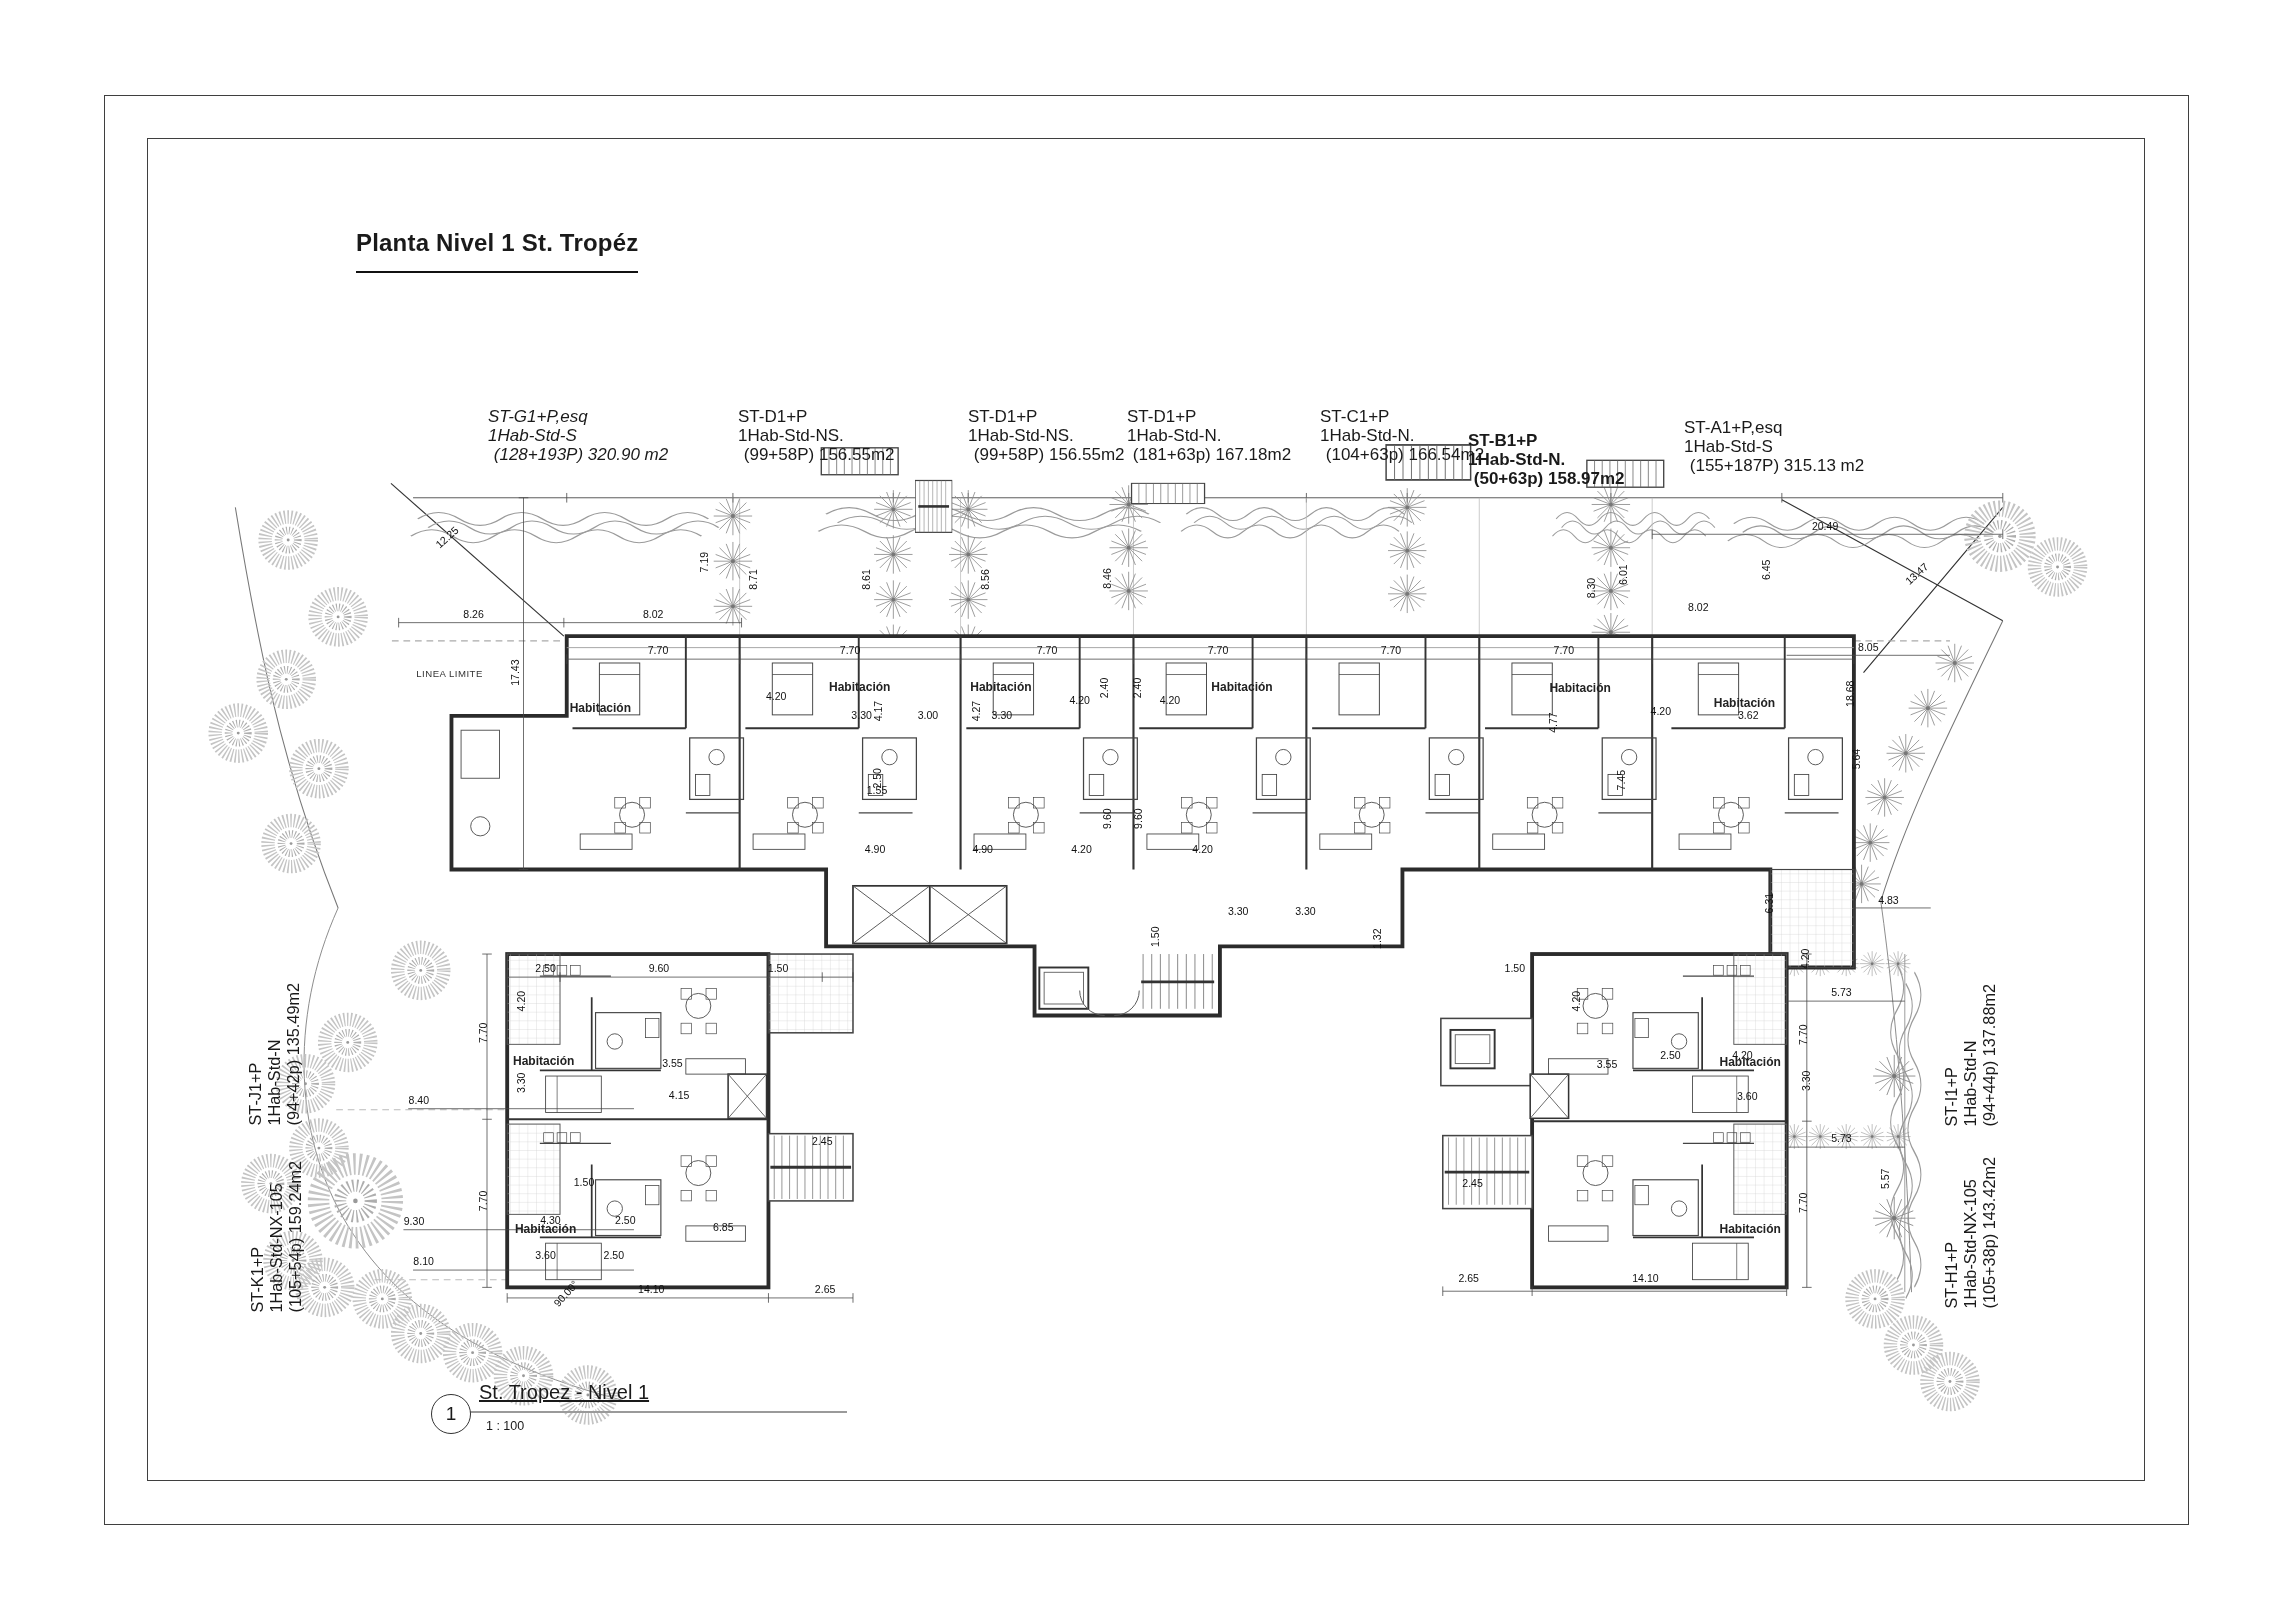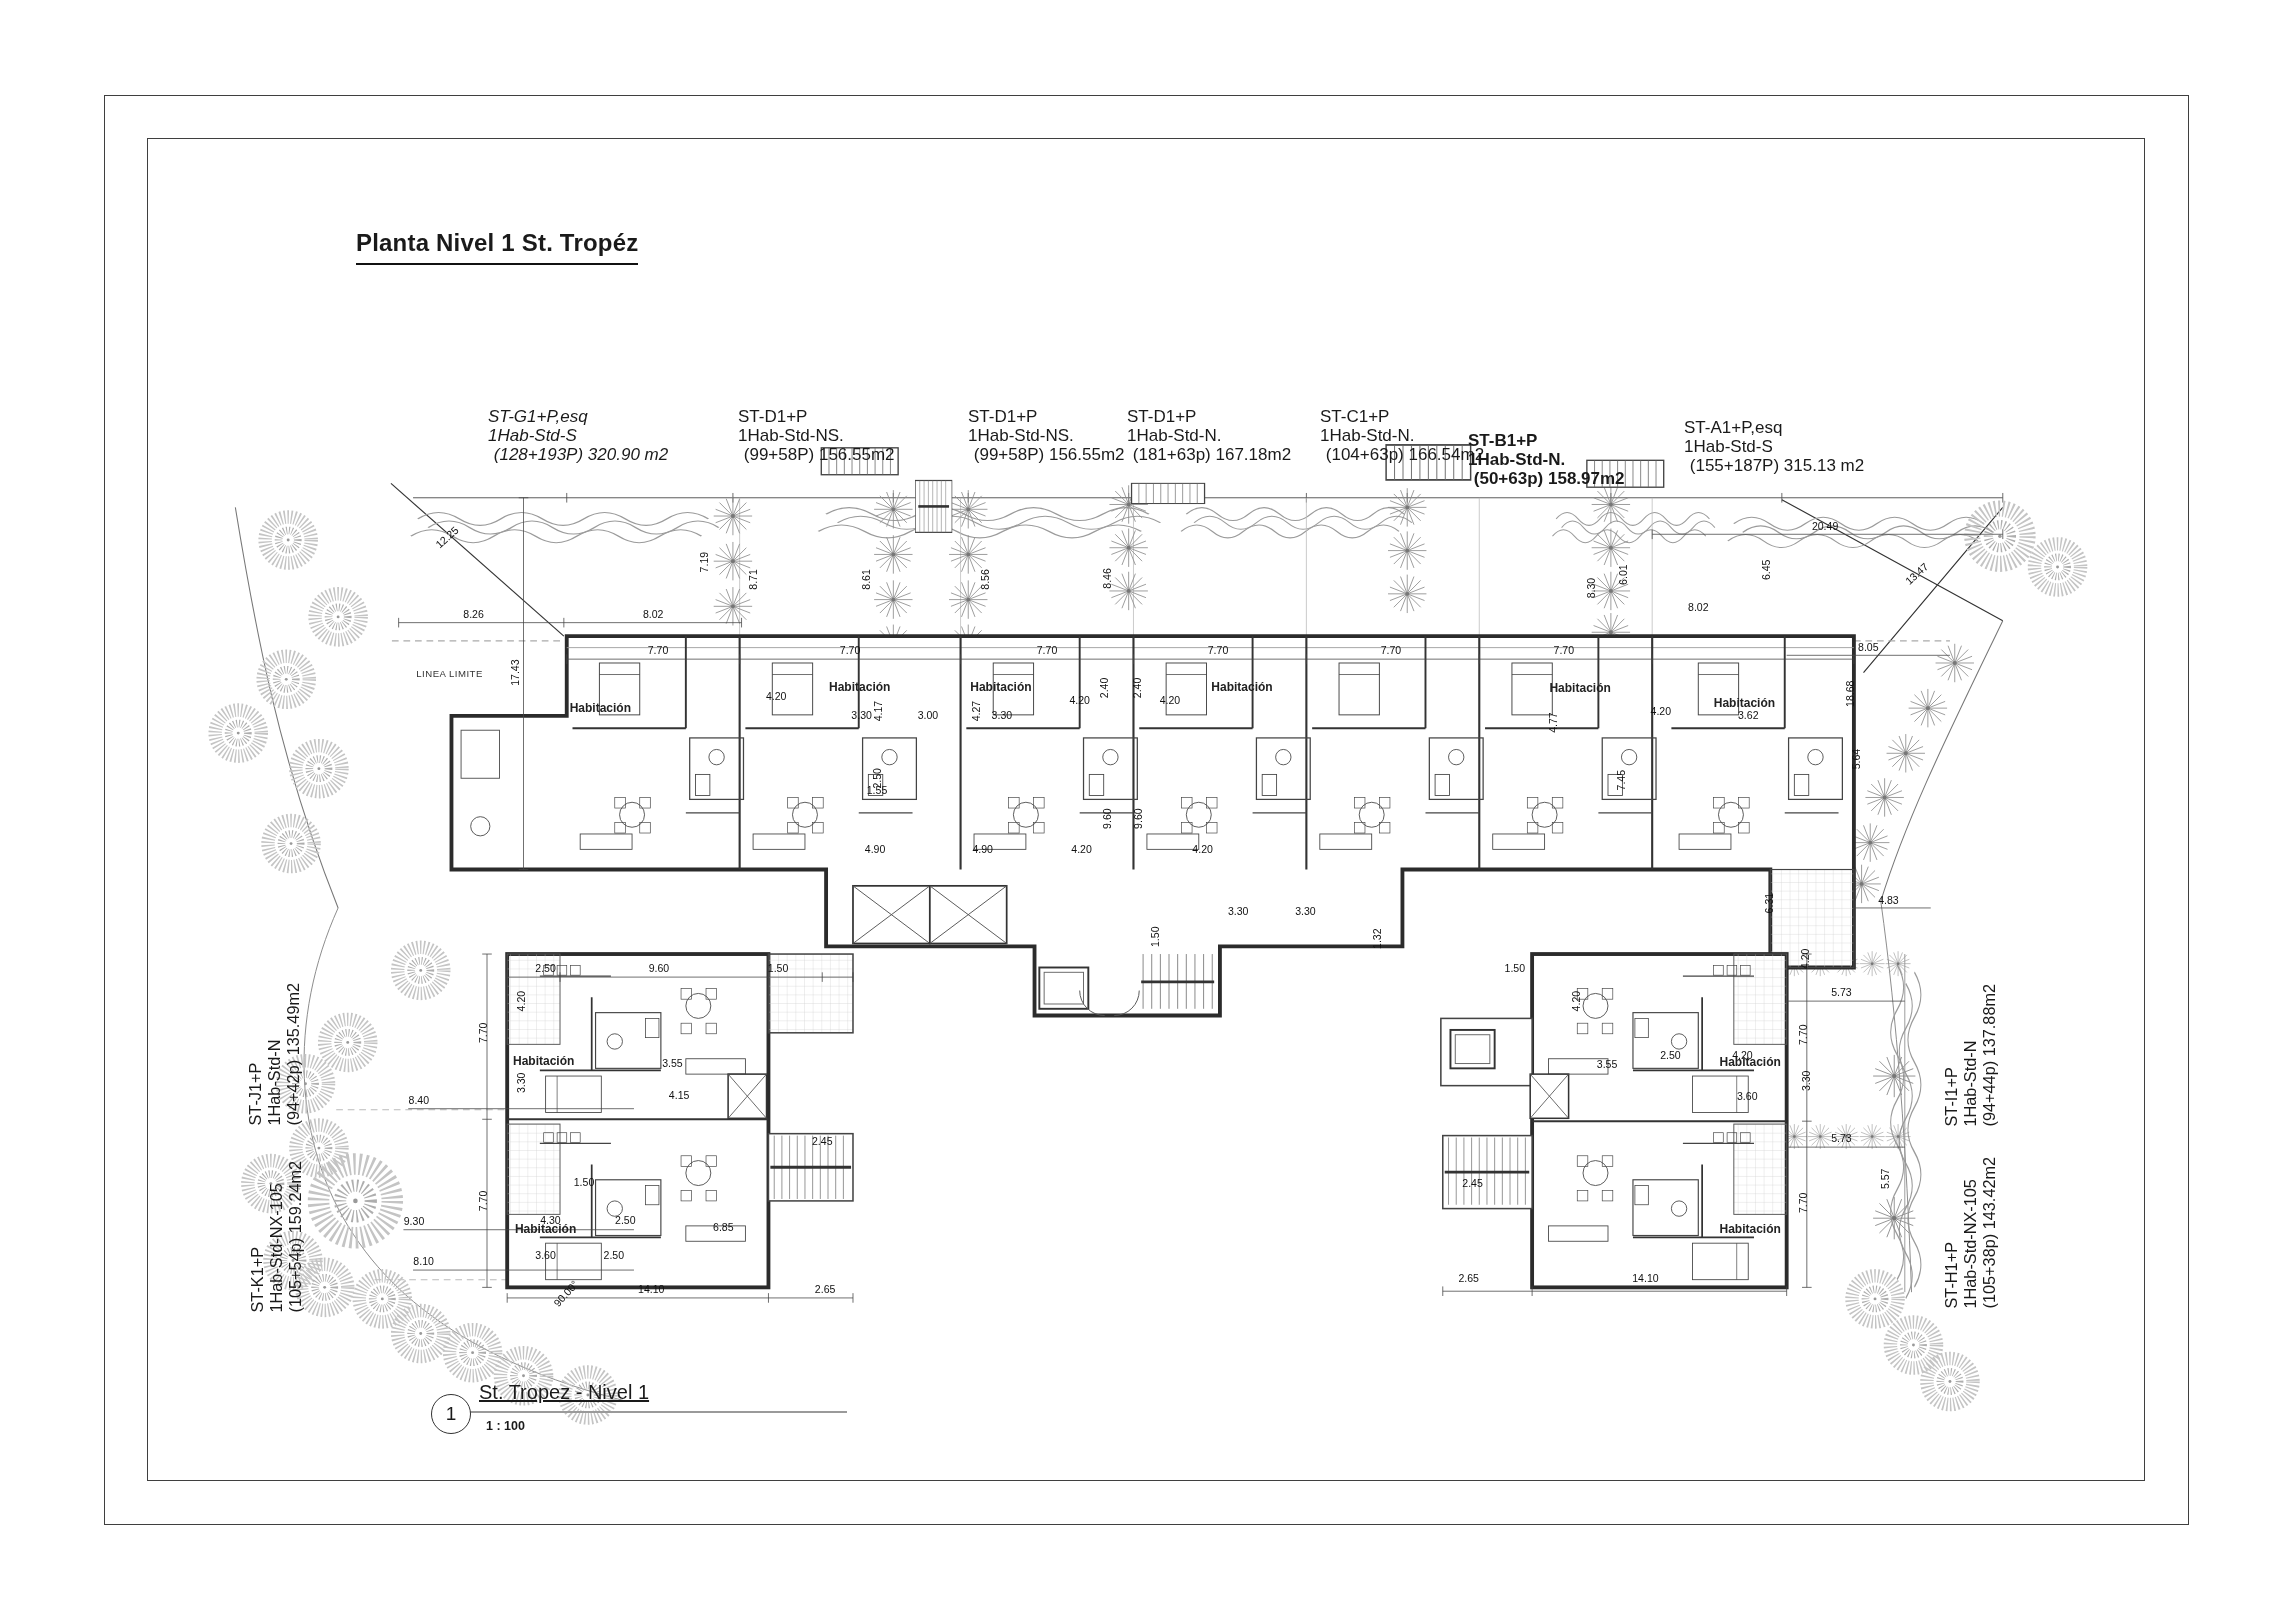--- a/index.html
+++ b/index.html
@@ -2,30 +2,30 @@
 <html><head>
 <meta charset="utf-8">
 <style>
   html,body{margin:0;padding:0;background:#e8e8e8;}
   .page{position:relative;width:2290px;height:1618px;background:#ffffff;
         font-family:"Liberation Sans",sans-serif;color:#1a1a1a;overflow:hidden;}
   .frame{position:absolute;border:1.5px solid #3f3f3f;}
   .frame.outer{left:104px;top:95px;width:2083px;height:1428px;}
   .frame.inner{left:147px;top:138px;width:1996px;height:1341px;}
   .sheet-title{position:absolute;left:356px;top:229px;font-size:24px;font-weight:bold;
-        border-bottom:2.3px solid #111;padding-bottom:6px;letter-spacing:0.2px;}
+        border-bottom:2.3px solid #111;padding-bottom:14px;letter-spacing:0.2px;}
   .unit-label{position:absolute;width:242px;font-size:17px;line-height:19px;white-space:nowrap;}
   .unit-label .area{padding-left:5.8px;}
   .side-label{position:absolute;width:204px;font-size:16.3px;line-height:19px;white-space:nowrap;
         transform:rotate(-90deg);}
   .view-title{position:absolute;left:431px;top:1394px;width:38px;height:38px;border:1.5px solid #333;
         border-radius:50%;text-align:center;line-height:38px;font-size:19px;background:#fff;z-index:3;}
   .view-name{position:absolute;left:479px;top:1381px;font-size:20px;text-decoration:underline;}
   .view-rule{position:absolute;left:470px;top:1411px;width:377px;height:2.3px;background:#9a9a9a;}
-  .view-scale{position:absolute;left:486px;top:1419px;font-size:12.5px;font-weight:bold;}
+  .view-scale{position:absolute;left:486px;top:1419px;font-size:12.5px;}
   svg{position:absolute;left:0;top:0;}
   svg text{font-family:"Liberation Sans",sans-serif;}
   .dim{font-size:11px;fill:#111;}
   .room{font-size:12.5px;font-weight:bold;fill:#222;}
   .tiny{font-size:10px;fill:#333;letter-spacing:.5px;}
 </style>
 </head>
 <body>
 
 <div class="page">

